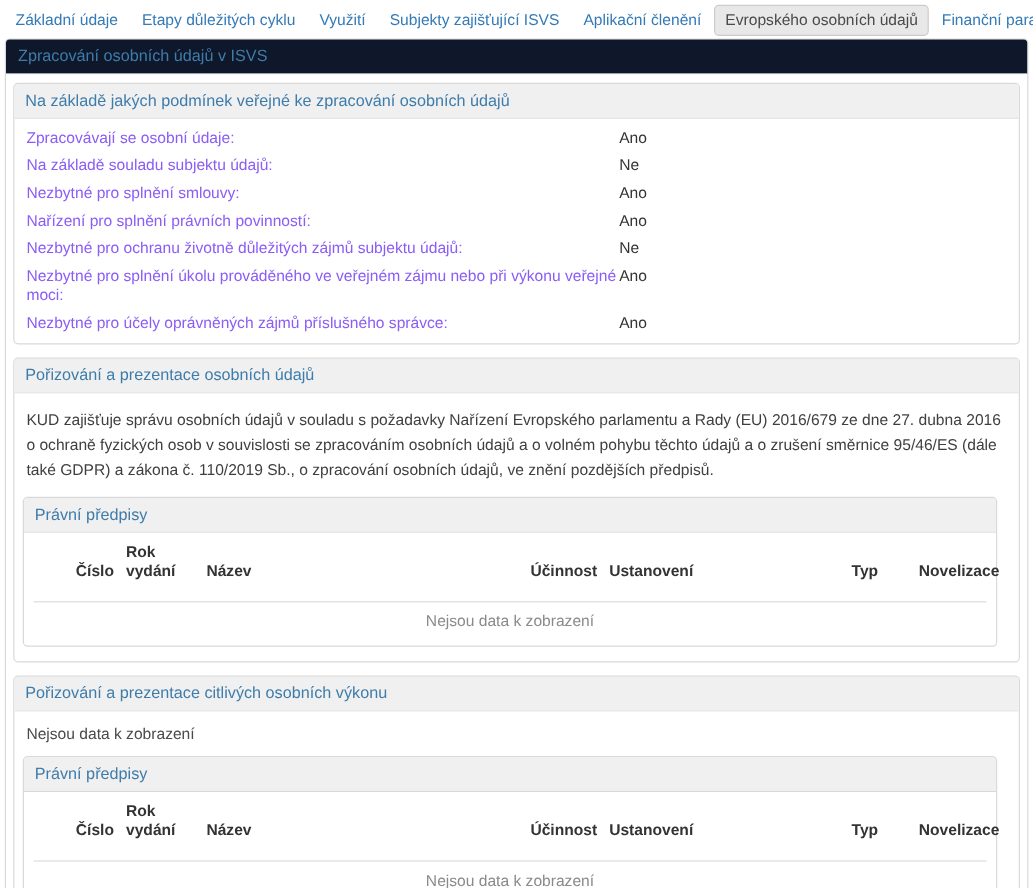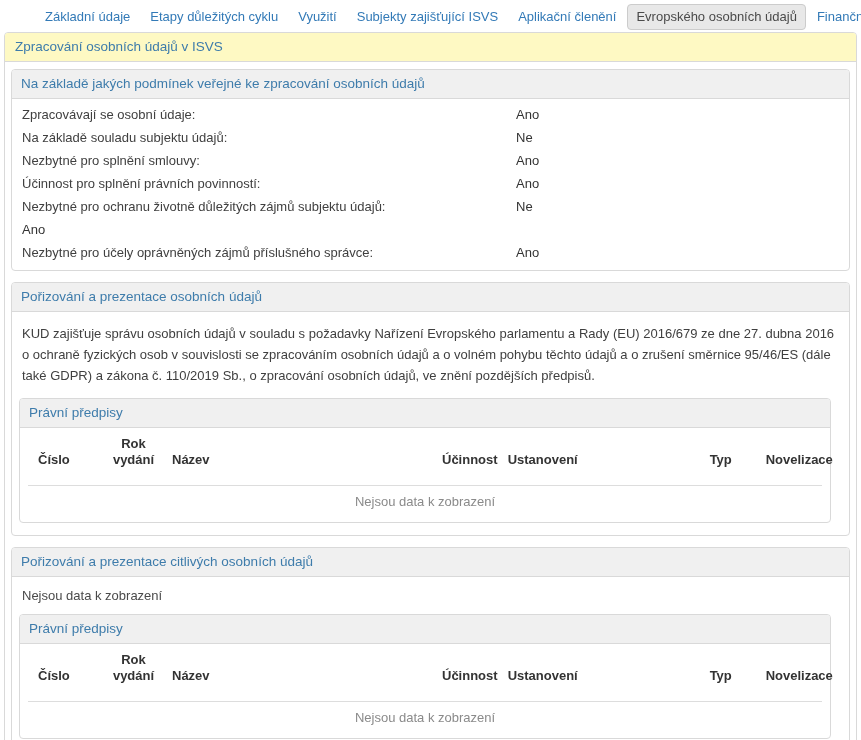--- a/index.html
+++ b/index.html
@@ -10,21 +10,20 @@
     font-size: 13px;
     color: #444444;
     overflow: hidden;
   }
   
   .tabbar {
     display: flex;
     align-items: flex-end;
     padding: 4px 4px 0 4px;
     gap: 2px;
-    margin-left: 32px;
   }
   .tab {
     color: #337ab7;
     padding: 5px 8px;
     line-height: 14px;
     white-space: nowrap;
     cursor: pointer;
     border: 1px solid transparent;
   }
   .tab.active {
@@ -34,21 +33,21 @@
     color: #4a4a4a;
   }
   
   .outer-panel {
     margin: 2px 4px 0 4px;
     border: 1px solid #d9d9d9;
     border-radius: 4px;
     background: #ffffff;
   }
   .outer-heading {
-    background: #fef9c3;
+    background: #0f172a;
     color: #3e7cab;
     font-size: 13.5px;
     padding: 7px 10px;
     line-height: 14px;
     border-bottom: 1px solid #d9d9d9;
     border-radius: 3px 3px 0 0;
   }
   .outer-body { padding: 7px 6px 10px 6px; }
   
   .section {
@@ -63,21 +62,21 @@
     color: #3e7cab;
     font-size: 13.5px;
     padding: 7px 9px;
     line-height: 14px;
     border-bottom: 1px solid #d9d9d9;
     border-radius: 3px 3px 0 0;
   }
   .section-body { padding: 4px 4px 6px 4px; }
   
   .kv-row { display: flex; padding: 3.5px 6px; line-height: 16px; }
-  .kv-label { flex: 0 0 494px; color: #404040; }
+  .kv-label { flex: 0 0 494px; color: #8b5cf6; }
   .kv-value { color: #333333; }
   
   .description {
     padding: 7px 6px 10px 6px;
     line-height: 21px;
     color: #3f3f3f;
   }
   
   .body-empty {
     padding: 7px 6px 9px 6px;
@@ -92,22 +91,22 @@
   }
   .grid { margin: 0 8px; }
   .grid-header {
     display: flex;
     align-items: flex-end;
     padding: 8px 0 17px 0;
     font-weight: bold;
     color: #333333;
   }
   .grid-header .col { padding-left: 10px; line-height: 16px; }
-  .col-cislo      { flex: 0 0 67px; }
-  .col-rok        { flex: 0 0 67px; text-align: center; }
+  .col-cislo      { flex: 0 0 67px; text-align: right; }
+  .col-rok        { flex: 0 0 67px; }
   .col-nazev      { flex: 0 0 270px; }
   .col-ucinnost   { flex: 0 0 65px; }
   .col-ustanoveni { flex: 0 0 202px; }
   .col-typ        { flex: 0 0 56px; }
   .col-novelizace { flex: 1 1 auto; }
   .grid-empty {
     border-top: 1px solid #dddddd;
     text-align: center;
     color: #8a8a8a;
     padding: 8px 0 13px 0;
@@ -139,28 +138,29 @@
         </div>
         <div class="kv-row">
           <div class="kv-label">Na základě souladu subjektu údajů:</div>
           <div class="kv-value">Ne</div>
         </div>
         <div class="kv-row">
           <div class="kv-label">Nezbytné pro splnění smlouvy:</div>
           <div class="kv-value">Ano</div>
         </div>
         <div class="kv-row">
-          <div class="kv-label">Účinnost pro splnění právních povinností:</div>
+          <div class="kv-label">Nařízení pro splnění právních povinností:</div>
           <div class="kv-value">Ano</div>
         </div>
         <div class="kv-row">
           <div class="kv-label">Nezbytné pro ochranu životně důležitých zájmů subjektu údajů:</div>
           <div class="kv-value">Ne</div>
         </div>
         <div class="kv-row">
+          <div class="kv-label">Nezbytné pro splnění úkolu prováděného ve veřejném zájmu nebo při výkonu veřejné moci:</div>
           <div class="kv-value">Ano</div>
         </div>
         <div class="kv-row">
           <div class="kv-label">Nezbytné pro účely oprávněných zájmů příslušného správce:</div>
           <div class="kv-value">Ano</div>
         </div>
       </div>
     </div>
 
     <div class="section">
@@ -180,21 +180,21 @@
               <div class="col col-typ">Typ</div>
               <div class="col col-novelizace">Novelizace</div>
             </div>
             <div class="grid-empty">Nejsou data k zobrazení</div>
           </div>
         </div>
       </div>
     </div>
 
     <div class="section">
-      <div class="section-heading">Pořizování a prezentace citlivých osobních údajů</div>
+      <div class="section-heading">Pořizování a prezentace citlivých osobních výkonu</div>
       <div class="section-body">
         <div class="body-empty">Nejsou data k zobrazení</div>
 
         <div class="subpanel">
           <div class="section-heading">Právní předpisy</div>
           <div class="grid">
             <div class="grid-header">
               <div class="col col-cislo">Číslo</div>
               <div class="col col-rok">Rok vydání</div>
               <div class="col col-nazev">Název</div>

